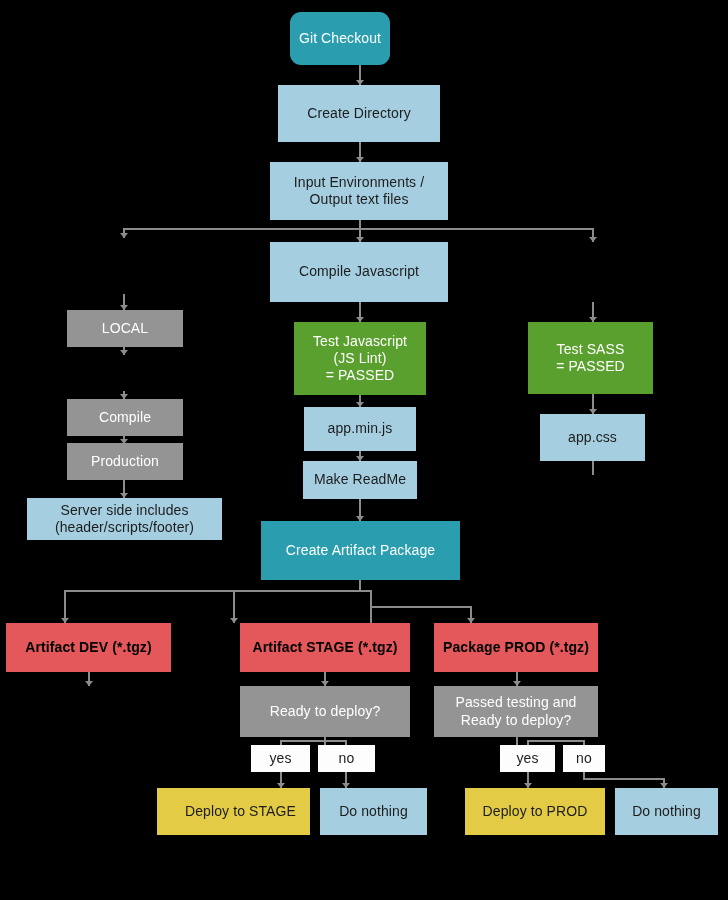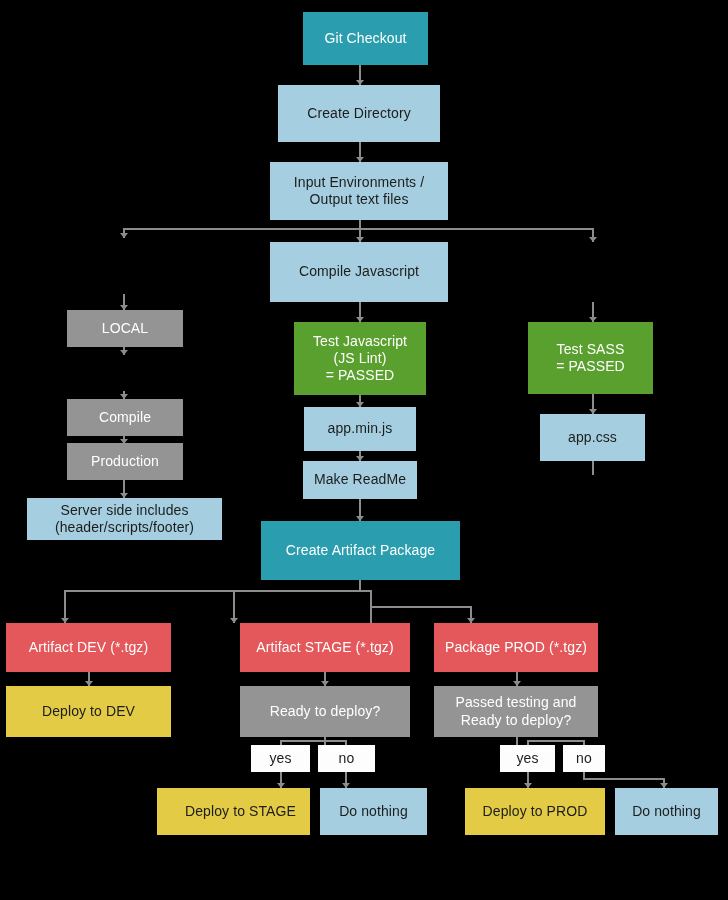--- a/index.html
+++ b/index.html
@@ -6,21 +6,21 @@
   body{width:728px;height:900px;position:relative;overflow:hidden;
        font-family:"Liberation Sans","DejaVu Sans",sans-serif;}
   #canvas{position:absolute;inset:0;width:728px;height:900px;background:#000;}
   .node{position:absolute;box-sizing:border-box;display:flex;align-items:center;
         justify-content:center;text-align:center;line-height:1.22;
         font-size:14px;letter-spacing:0.1px;padding:2px 6px;}
   .n-lblue{background:#a5cfe0;color:#1d1d1d;}
   .n-teal{background:#2a9eae;color:#ffffff;}
   .n-grey{background:#949494;color:#ffffff;}
   .n-green{background:#5aa02e;color:#ffffff;}
-  .n-red{background:#e4575a;color:#ffffff;}
+  .n-red{background:#e4575a;color:#000000;font-weight:bold;}
   .n-yellow{background:#e3cb45;color:#1d1d1d;}
   .n-white{background:#fdfdfd;color:#1d1d1d;}
   .edge{position:absolute;background:#8c8c8c;}
   .edge.v{width:2px;}
   .edge.h{height:2px;}
   .arrow{position:absolute;width:0;height:0;border-left:4px solid transparent;
          border-right:4px solid transparent;border-top:5px solid #8c8c8c;}
 </style>
 </head>
 <body>
@@ -99,21 +99,21 @@
   <div class="edge h" style="left:527px;top:740px;width:57px;"></div>
   <div class="edge v" style="left:527px;top:740px;height:6px;"></div>
   <div class="edge v" style="left:583px;top:740px;height:6px;"></div>
   <div class="edge v" style="left:527px;top:772px;height:16px;"></div>
   <div class="arrow" style="left:524px;top:783px;"></div>
   <div class="edge v" style="left:583px;top:772px;height:8px;"></div>
   <div class="edge h" style="left:583px;top:778px;width:82px;"></div>
   <div class="edge v" style="left:663px;top:778px;height:10px;"></div>
   <div class="arrow" style="left:660px;top:783px;"></div>
 
-  <div class="node n-teal" style="left:303px;top:12px;width:125px;height:53px;">Git Checkout</div>
+  <div class="node n-teal" style="left:290px;top:12px;width:100px;height:53px;border-radius:11px;">Git Checkout</div>
 
   <div class="node n-lblue" style="left:278px;top:85px;width:162px;height:57px;">Create Directory</div>
 
   <div class="node n-lblue" style="left:270px;top:162px;width:178px;height:58px;white-space:pre-line;">Input Environments /
 Output text files</div>
 
 
   <div class="node n-grey" style="left:67px;top:310px;width:116px;height:37px;">LOCAL</div>
   <div class="node n-grey" style="left:67px;top:399px;width:116px;height:37px;">Compile</div>
   <div class="node n-grey" style="left:67px;top:443px;width:116px;height:37px;">Production</div>
@@ -136,21 +136,20 @@
 
   <div class="node n-green" style="left:528px;top:322px;width:125px;height:72px;white-space:pre-line;">Test SASS
 = PASSED</div>
 
   <div class="node n-lblue" style="left:540px;top:414px;width:105px;height:47px;">app.css</div>
 
   <div class="node n-red" style="left:6px;top:623px;width:165px;height:49px;">Artifact DEV (*.tgz)</div>
   <div class="node n-red" style="left:240px;top:623px;width:170px;height:49px;">Artifact STAGE (*.tgz)</div>
   <div class="node n-red" style="left:434px;top:623px;width:164px;height:49px;">Package PROD (*.tgz)</div>
 
-  <div class="node n-yellow" style="left:6px;top:686px;width:165px;height:51px;">Deploy to DEV</div>
 
   <div class="node n-grey" style="left:240px;top:686px;width:170px;height:51px;">Ready to deploy?</div>
 
   <div class="node n-grey" style="left:434px;top:686px;width:164px;height:51px;white-space:pre-line;">Passed testing and
 Ready to deploy?</div>
 
   <div class="node n-white" style="left:251px;top:745px;width:59px;height:27px;">yes</div>
   <div class="node n-white" style="left:318px;top:745px;width:57px;height:27px;">no</div>
   <div class="node n-white" style="left:500px;top:745px;width:55px;height:27px;">yes</div>
   <div class="node n-white" style="left:563px;top:745px;width:42px;height:27px;">no</div>

